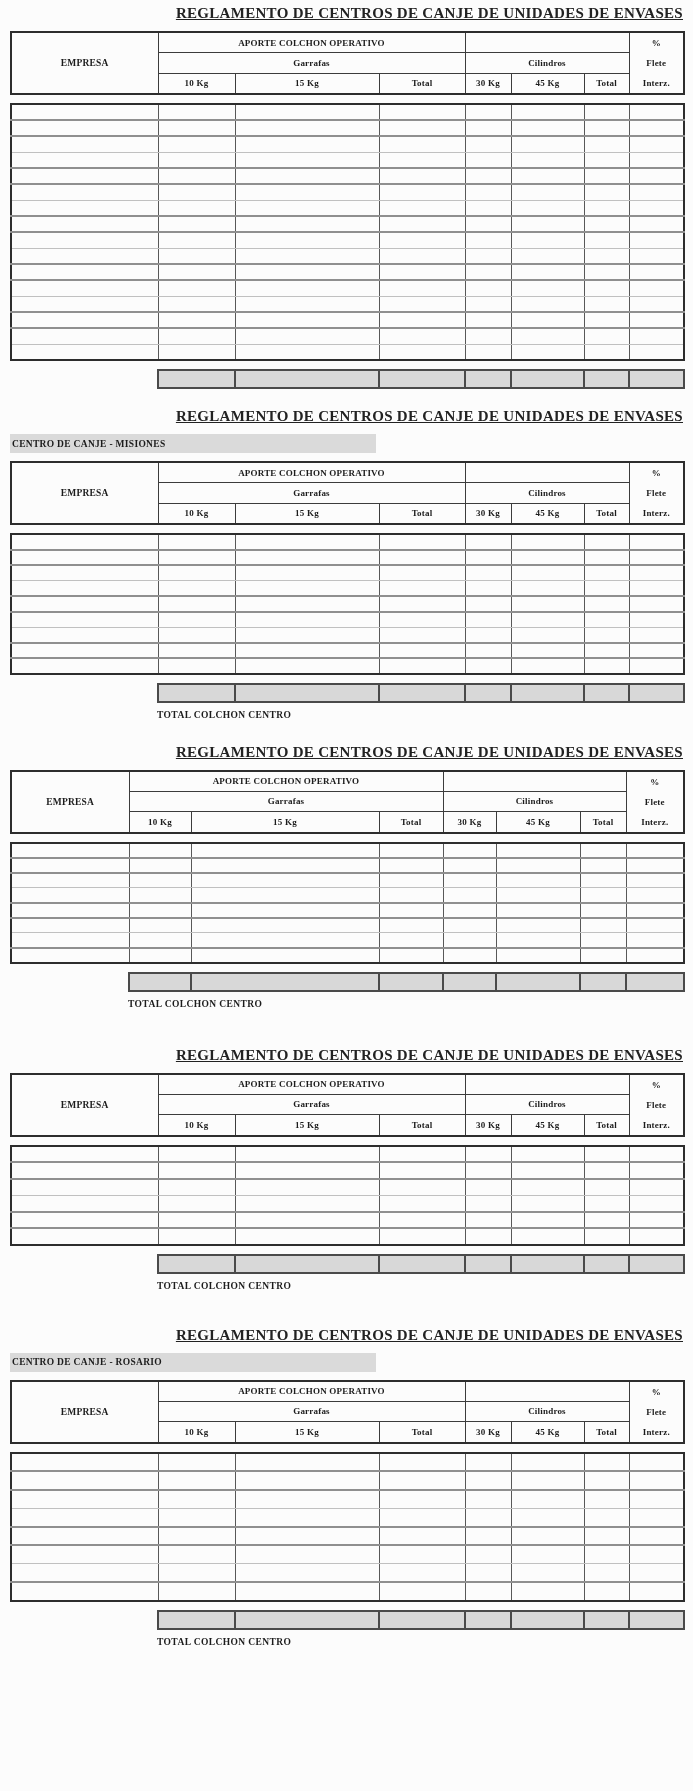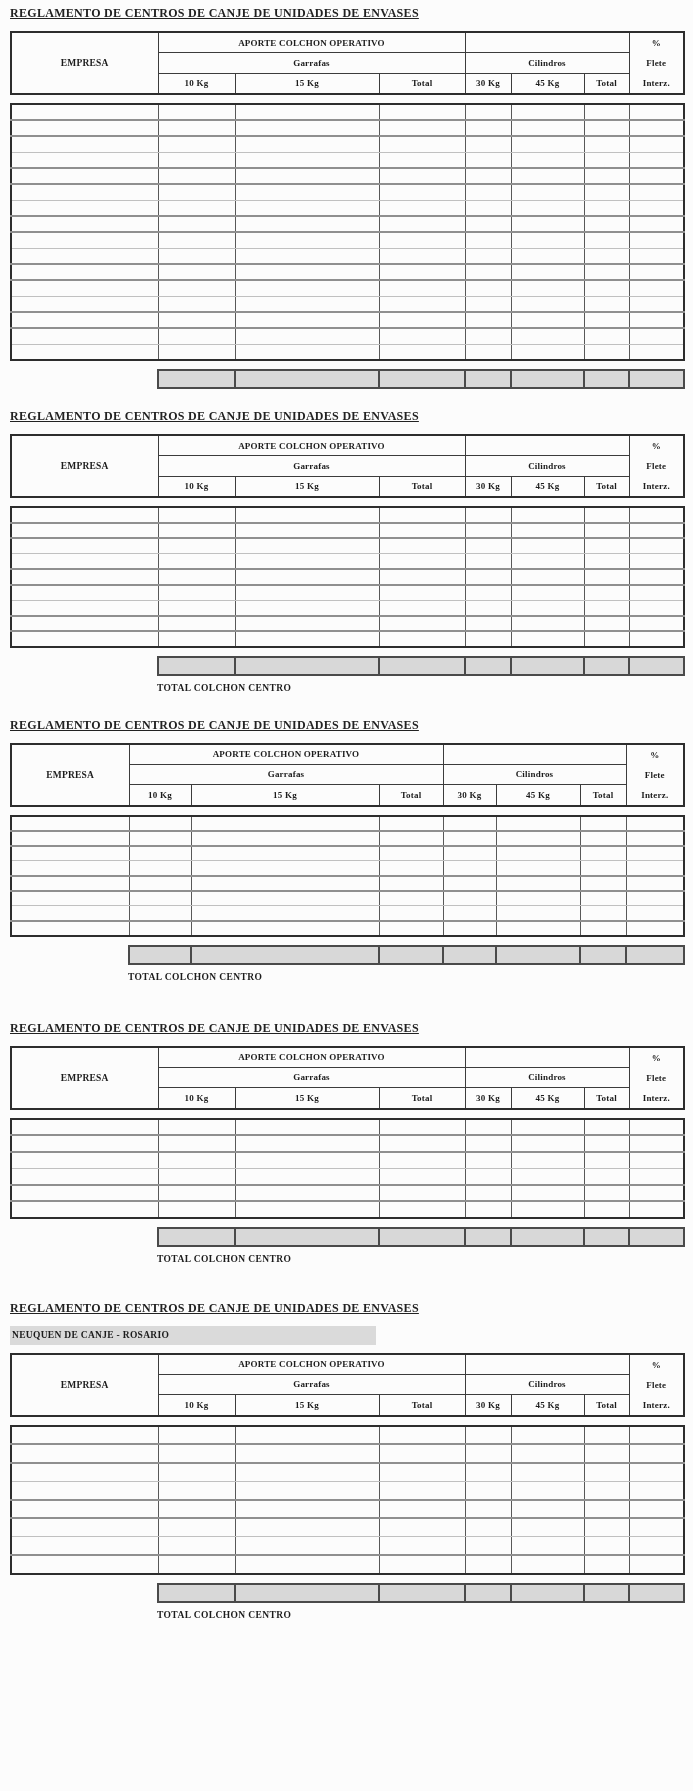--- a/index.html
+++ b/index.html
@@ -15,24 +15,24 @@
     width: 693px;
     padding: 8px 10px 0 10px;
   }
   .canje-section { width: 673px; }
   .sec-1 { margin-top: 22px; }
   .sec-2 { margin-top: 26px; }
   .sec-3 { margin-top: 40px; }
   .sec-4 { margin-top: 38px; }
 
   .doc-title {
-    font-size: 12px;
+    font-size: 15px;
     font-weight: bold;
     letter-spacing: 0.3px;
-    text-align: left;
+    text-align: right;
     text-decoration: underline;
     margin: 0 0 12px 0;
     line-height: 11px;
     color: #222;
   }
   .subtitle-bar {
     width: 366px;
     height: 19px;
     background: #dadada;
     display: flex;
@@ -333,20 +333,23 @@
             <td style="width: 55px;"></td>
           </tr>
       </tbody>
     </table>
 
   </section>
 
   <section class="canje-section sec-1">
     <div class="doc-title">REGLAMENTO DE CENTROS DE CANJE DE UNIDADES DE ENVASES</div>
 
+    <div class="subtitle-bar">
+      <span class="subtitle-text">CENTRO DE CANJE - MISIONES</span>
+    </div>
 
     <table class="header-table">
       <colgroup>
           <col style="width: 147px;">
           <col style="width: 77px;">
           <col style="width: 144px;">
           <col style="width: 86px;">
           <col style="width: 46px;">
           <col style="width: 73px;">
           <col style="width: 45px;">
@@ -783,21 +786,21 @@
       </tbody>
     </table>
 
     <div class="section-footer" style="margin-left: 147px;">TOTAL COLCHON CENTRO</div>
   </section>
 
   <section class="canje-section sec-4">
     <div class="doc-title">REGLAMENTO DE CENTROS DE CANJE DE UNIDADES DE ENVASES</div>
 
     <div class="subtitle-bar">
-      <span class="subtitle-text">NEUQUEN DE CANJE - ROSARIO</span>
+      <span class="subtitle-text">CENTRO DE CANJE - ROSARIO</span>
     </div>
 
     <table class="header-table">
       <colgroup>
           <col style="width: 147px;">
           <col style="width: 77px;">
           <col style="width: 144px;">
           <col style="width: 86px;">
           <col style="width: 46px;">
           <col style="width: 73px;">

